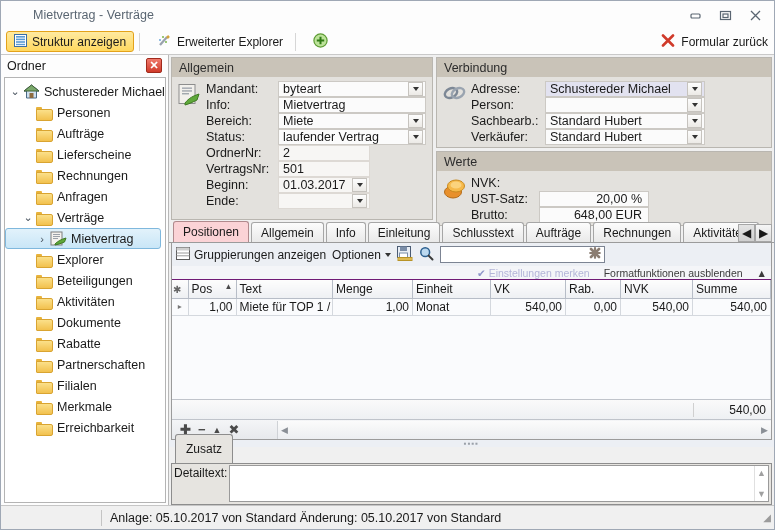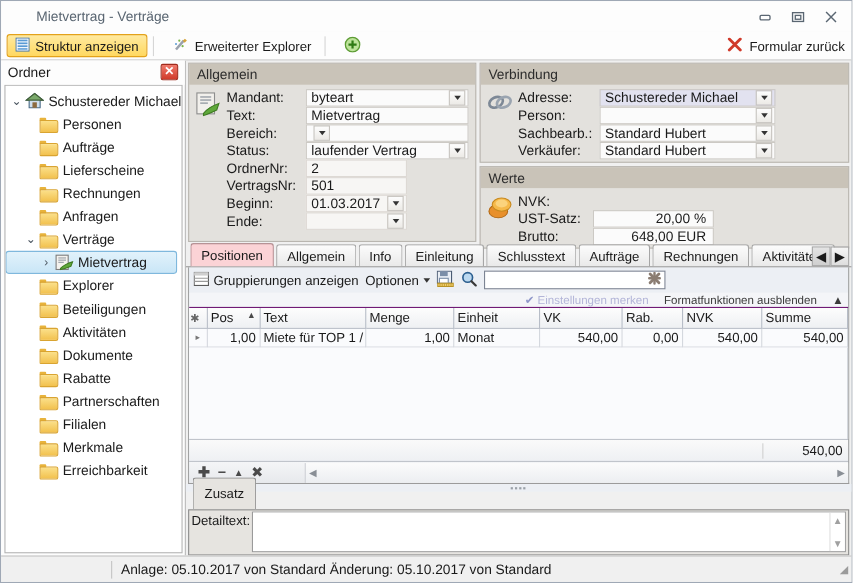--- a/index.html
+++ b/index.html
@@ -540,28 +540,29 @@
                 <div class="frow">
                   <span class="flabel" style="width: 72px;">Mandant:</span>
                   <div class="fctl" style="width: 148px;">
                     <span class="txt">byteart</span>
                     <div class="drop">
                       <span class="caret"></span>
                     </div>
                   </div>
                 </div>
                 <div class="frow">
-                  <span class="flabel" style="width: 72px;">Text:</span>
+                  <span class="flabel" style="width: 72px;">Info:</span>
                   <div class="fctl" style="width: 148px;">
                     <span class="txt">Mietvertrag</span>
                   </div>
                 </div>
                 <div class="frow">
                   <span class="flabel" style="width: 72px;">Bereich:</span>
                   <div class="fctl" style="width: 148px;">
+                    <span class="txt">Miete</span>
                     <div class="drop">
                       <span class="caret"></span>
                     </div>
                   </div>
                 </div>
                 <div class="frow">
                   <span class="flabel" style="width: 72px;">Status:</span>
                   <div class="fctl" style="width: 148px;">
                     <span class="txt">laufender Vertrag</span>
                     <div class="drop">

